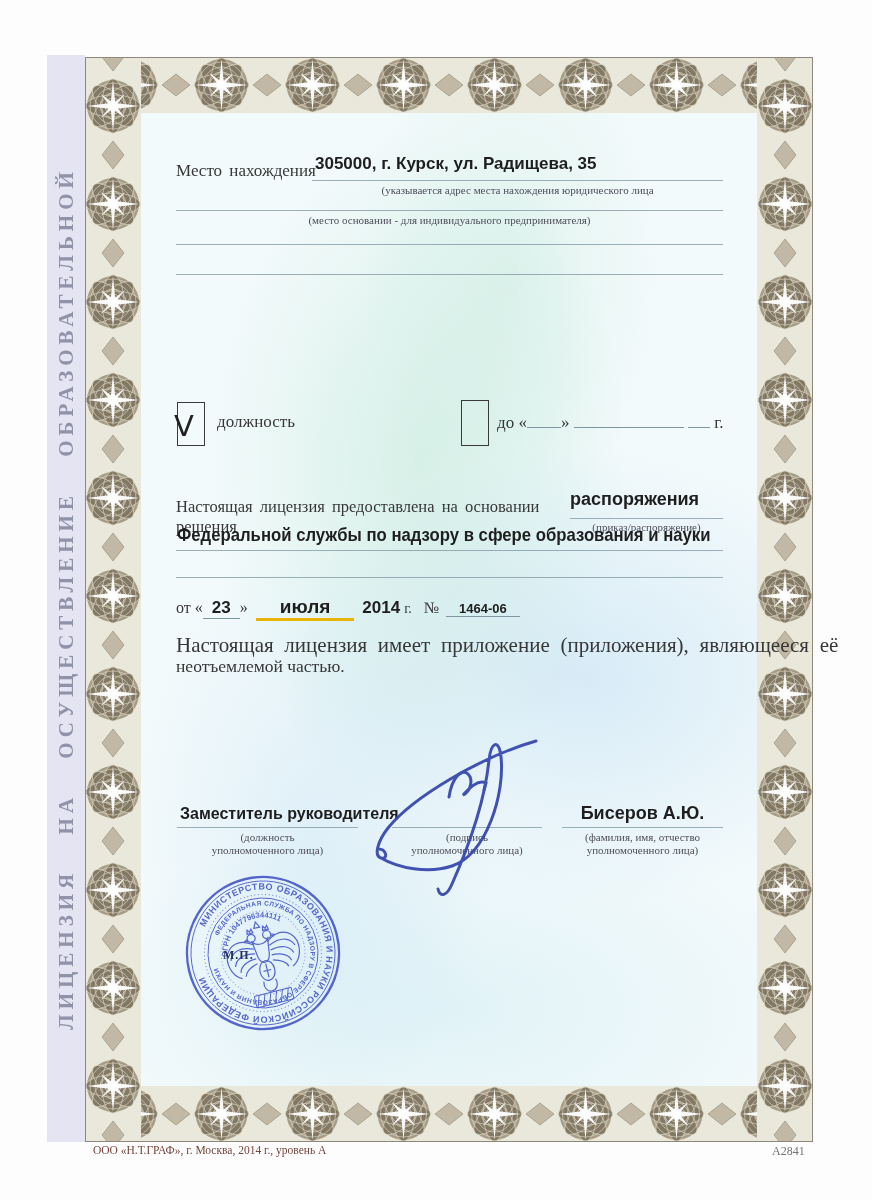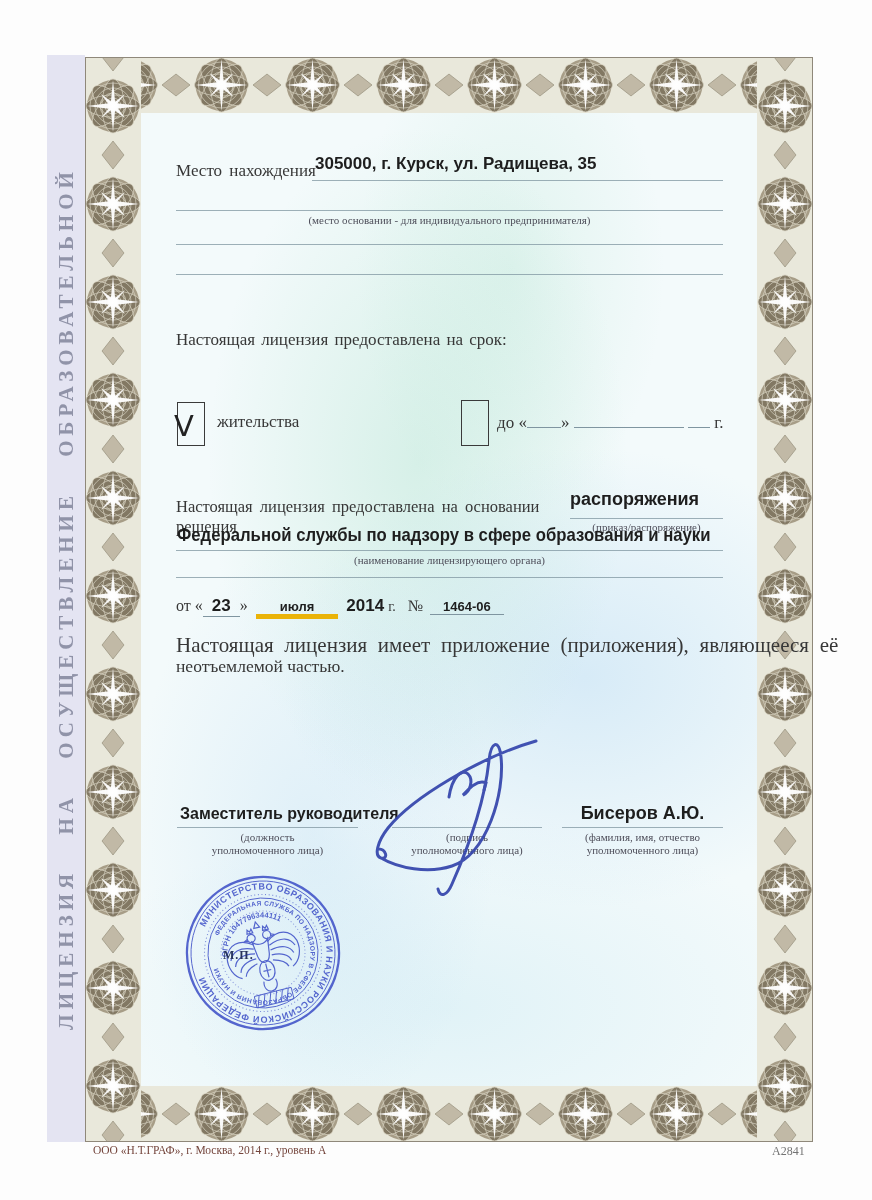--- a/index.html
+++ b/index.html
@@ -107,52 +107,51 @@
       </g>
     <rect x="0.5" y="0.5" width="727" height="1084" fill="none" stroke="#8f887a" stroke-width="1"></rect>
     <rect x="56.5" y="56.5" width="615" height="972" fill="none" stroke="#8f887a" stroke-width="1"></rect>
   </svg>
 
   <div class="inner"></div>
 
   <div class="abs serif" style="left:176px;top:161px;word-spacing:3px">Место нахождения</div>
   <div class="abs val" style="left:315px;top:154px;font-size:17px">305000, г. Курск, ул. Радищева, 35</div>
   <div class="rule" style="left:312px;top:180px;width:411px"></div>
+  <div class="cap" style="left:312px;top:184px;width:411px">(указывается адрес места нахождения юридического лица</div>
   <div class="rule" style="left:176px;top:210px;width:547px"></div>
   <div class="cap" style="left:176px;top:214px;width:547px">(место основании - для индивидуального предпринимателя)</div>
   <div class="rule" style="left:176px;top:244px;width:547px"></div>
   <div class="rule" style="left:176px;top:274px;width:547px"></div>
 
-  <div class="abs serif" style="left:176px;top:330px;word-spacing:2px">Настоящая лицензия предоставлена на срок:</div>
   <div class="chkbox" style="left:177px;top:402px;width:26px;height:42px">
     <span style="position:absolute;left:-4px;top:6px;font-family:'DejaVu Sans',sans-serif;font-size:29px;color:#222">V</span>
   </div>
-  <div class="abs serif" style="left:217px;top:412px">жительства</div>
+  <div class="abs serif" style="left:217px;top:412px">должность</div>
   <div class="chkbox" style="left:461px;top:400px;width:26px;height:44px"></div>
   <div class="abs serif" style="left:497px;top:412px">
     <span>до</span>
     <span>«</span><span class="blank" style="width:34px"></span><span>»</span>
     <span class="blank" style="width:110px"></span>
     <span class="blank" style="width:22px"></span>
     <span>г.</span>
   </div>
 
   <div class="abs serif" style="left:176px;top:497px;width:425px;font-size:16.5px;word-spacing:3px">Настоящая лицензия предоставлена на основании решения</div>
   <div class="abs val" style="left:570px;top:489px;width:153px;font-size:18px;text-align:left">распоряжения</div>
   <div class="rule" style="left:570px;top:518px;width:153px"></div>
   <div class="cap" style="left:570px;top:521px;width:153px">(приказ/распоряжение)</div>
   <div class="abs val" style="left:177px;top:524px;font-size:19px;transform:scaleX(.88);transform-origin:left top">Федеральной службы по надзору в сфере образования и науки</div>
   <div class="rule" style="left:176px;top:550px;width:547px"></div>
-  <div class="cap" style="left:176px;top:554px;width:547px">(наименование лицензирующего органа)</div>
   <div class="rule" style="left:176px;top:577px;width:547px"></div>
 
   <div class="abs serif" style="left:176px;top:596px;font-size:16px">
     <span>от</span>
     <span>«</span><span class="val" style="display:inline-block;border-bottom:1px solid #7f95a0;padding:0 9px;font-size:17px">23</span><span>»</span>
-    <span class="val" style="display:inline-block;border-bottom:5px solid #eab308;padding:0 24px;margin-left:4px;font-size:13px">июля</span>
+    <span class="val" style="display:inline-block;border-bottom:3px solid #eab308;padding:0 24px;margin-left:4px;font-size:19px">июля</span>
     <span class="val" style="margin-left:4px;font-size:17px">2014</span>
     <span style="font-size:14px">г.</span>
     <span style="margin-left:8px">№</span>
     <span class="val" style="display:inline-block;border-bottom:1px solid #7f95a0;padding:0 13px;margin-left:3px;font-size:13px">1464-06</span>
   </div>
 
   <div class="abs serif" style="left:176px;top:633px;font-size:21px;word-spacing:5.5px">Настоящая лицензия имеет приложение (приложения), являющееся её</div>
   <div class="abs serif" style="left:176px;top:656px;font-size:17.5px">неотъемлемой частью.</div>
 
   <div class="abs val" style="left:180px;top:805px;font-size:16px">Заместитель руководителя</div>

